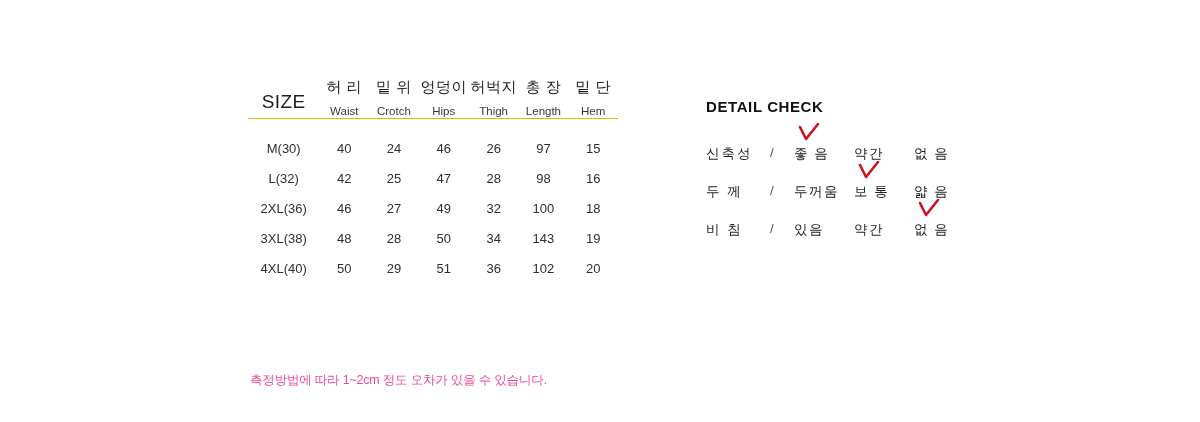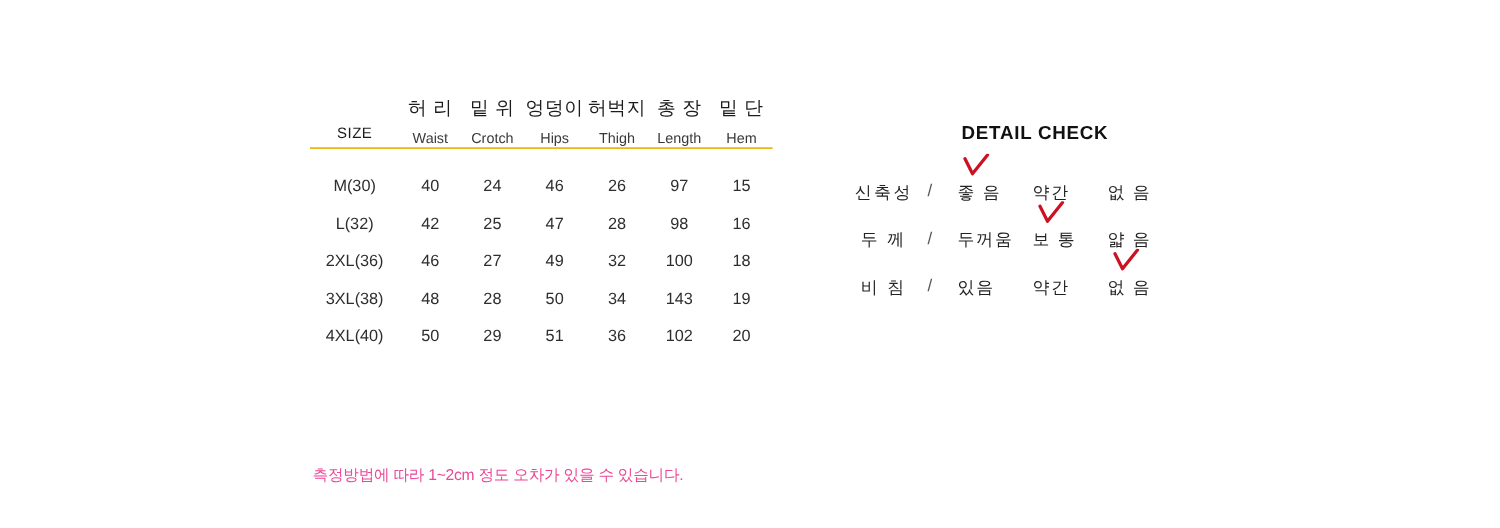--- a/index.html
+++ b/index.html
@@ -50,21 +50,21 @@
     white-space: nowrap;
   }
   .hdr-en {
     display: block;
     font-size: 11.5px;
     color: #3a3a3a;
     margin-top: 7px;
     white-space: nowrap;
   }
   .size-label-head {
-    font-size: 12px;
+    font-size: 19px;
     font-weight: bold;
     color: #1c1c1c;
     letter-spacing: 0.4px;
     text-align: center;
     vertical-align: bottom;
     padding-bottom: 5px !important;
   }
   tbody tr td {
     height: 30px;
     font-size: 13px;
@@ -87,24 +87,23 @@
     top: 372px;
     font-size: 12.5px;
     color: #ec4899;
     white-space: nowrap;
     letter-spacing: -0.2px;
   }
 
   
   #detail-check {
     position: absolute;
-    left: 678px;
+    left: 706px;
     top: 98px;
     width: 300px;
-    text-align: center;
   }
   #detail-title {
     font-size: 15px;
     font-weight: bold;
     color: #111;
     letter-spacing: 0.6px;
     margin-bottom: 30px;
   }
   .dc-row {
     position: relative;

